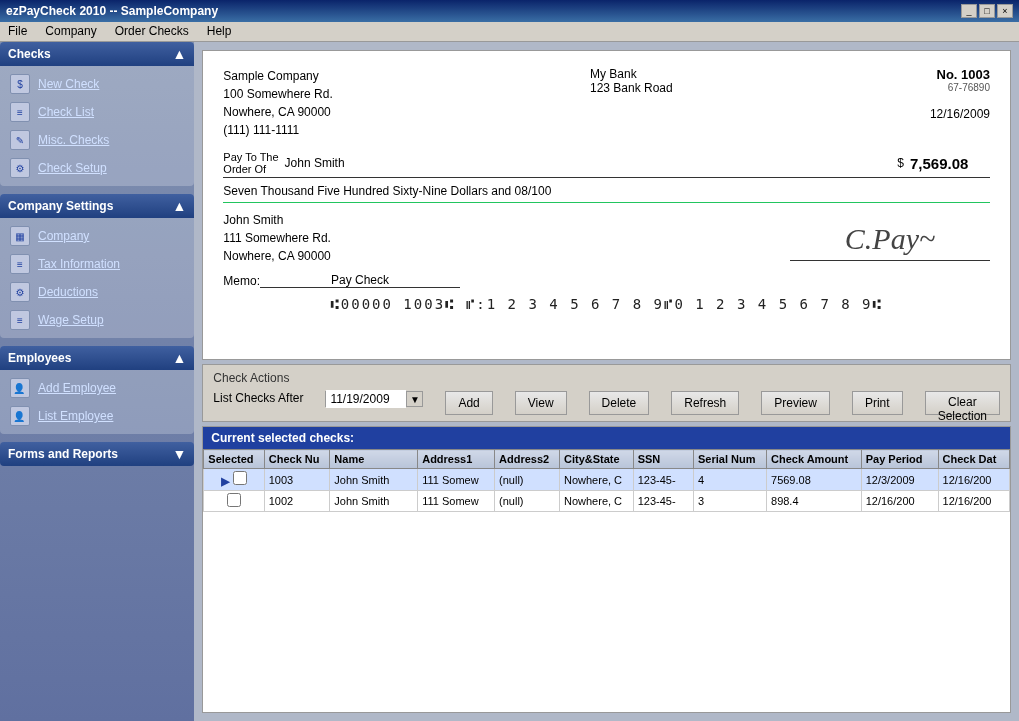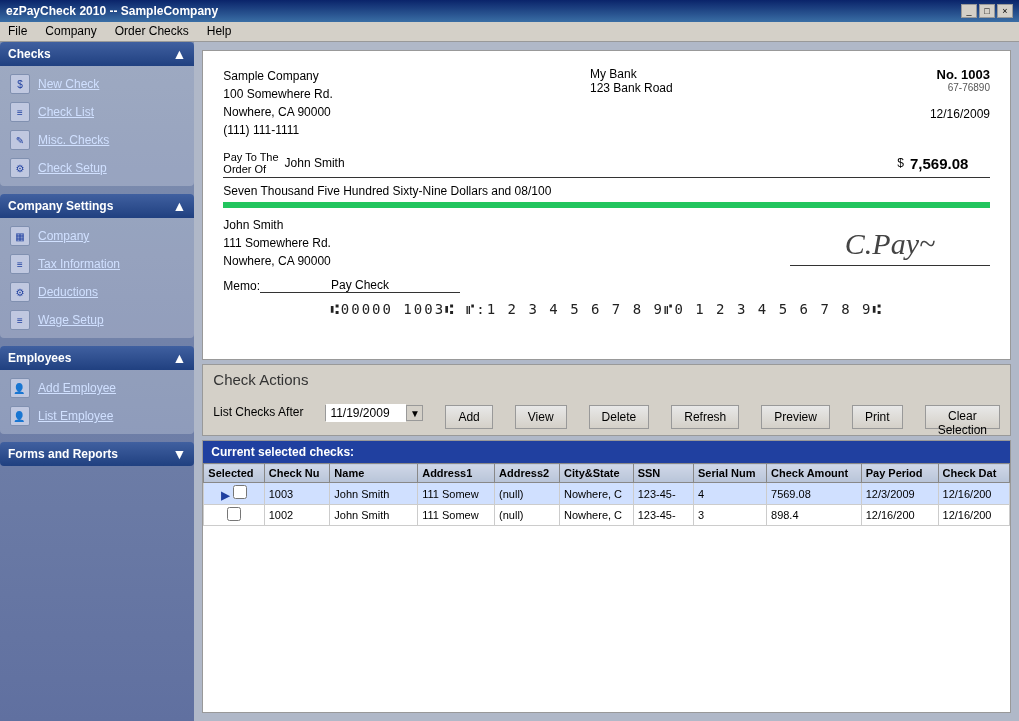--- a/index.html
+++ b/index.html
@@ -156,21 +156,21 @@
       padding-bottom: 2px;
     }
     .check-payto-label { font-size: 11px; white-space: nowrap; }
     .check-payto-name { flex: 1; font-size: 12px; }
     .check-amount-label { font-size: 12px; }
     .check-amount-value { font-size: 15px; font-weight: bold; min-width: 80px; }
 
     .check-written-amount {
       font-size: 12px;
       margin: 6px 0;
-      border-bottom: 6px solid #22c55e;
+      border-bottom: 1px solid #22c55e;
       padding-bottom: 4px;
     }
 
     .check-middle {
       display: flex;
       justify-content: space-between;
       margin: 8px 0;
     }
     .check-address { font-size: 12px; line-height: 1.5; }
     .check-signature {
@@ -211,23 +211,23 @@
     }
 
     
     .check-actions {
       background: #d4d0c8;
       border: 1px solid #999;
       padding: 6px 10px;
     }
 
     .check-actions-title {
-      font-size: 15px;
+      font-size: 12px;
       color: #333;
-      margin-bottom: 17px;
+      margin-bottom: 6px;
     }
 
     .check-actions-row {
       display: flex;
       align-items: flex-start;
       gap: 22px;
     }
 
     .actions-label { font-size: 12px; white-space: nowrap; }
 

